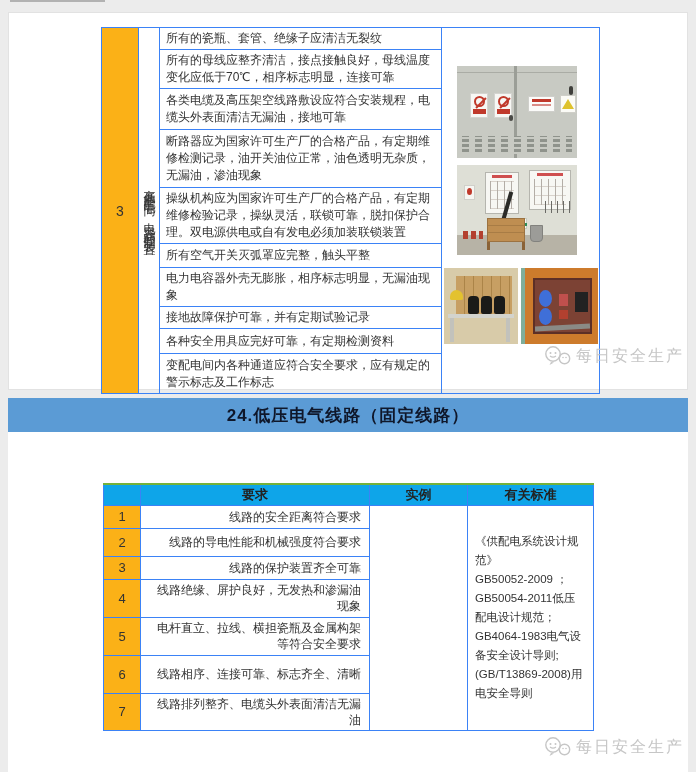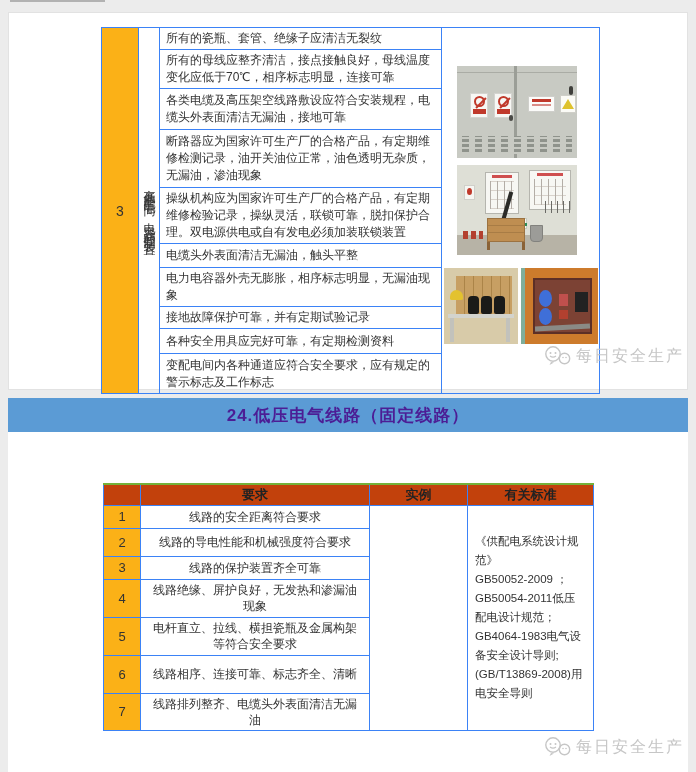--- a/index.html
+++ b/index.html
@@ -10,21 +10,21 @@
   }
   .page { position:relative; width:696px; height:772px; }
 
   .crop-line { position:absolute; left:10px; top:0; width:95px; height:2px; background:#9a9a9a; opacity:.7; }
 
   .card1 { position:absolute; left:8px; top:12px; width:680px; height:378px; background:#fff; border:1px solid #e2e2e2; }
   .card2 { position:absolute; left:8px; top:432px; width:680px; height:340px; background:#fff; }
 
   .banner { position:absolute; left:8px; top:398px; width:680px; height:34px; background:#5B9BD5;
             display:flex; align-items:center; justify-content:center; }
-  .banner-title { color:#4c1d95; font-size:17px; font-weight:bold; letter-spacing:1px; }
+  .banner-title { color:#0f172a; font-size:17px; font-weight:bold; letter-spacing:1px; }
   .banner-arrow { position:absolute; left:50%; top:431px; transform:translateX(-50%);
                   width:0; height:0; border-left:12px solid transparent; border-right:12px solid transparent;
                   border-top:13px solid #5B9BD5; }
 
   table { border-collapse:collapse; table-layout:fixed; }
   td, th { border:1px solid #3b82f6; }
 
   
   .top-table { position:absolute; left:92px; top:14px; width:498px; }
   .top-table td.req-cell { font-size:12px; line-height:17px; padding:2px 6px; color:#333; text-align:left; }
@@ -97,23 +97,23 @@
   .case-panel { position:absolute; left:8px; top:10px; right:6px; bottom:10px; background:#7c4234; border:2px solid #5d2f26; }
   .helmet-blue { position:absolute; width:13px; height:17px; background:#3f6fd8; border-radius:50%; }
   .hb1 { left:14px; top:22px; } .hb2 { left:14px; top:40px; }
   .red-block { position:absolute; left:34px; top:26px; width:9px; height:12px; background:#c0504d; }
   .red-block2 { position:absolute; left:34px; top:42px; width:9px; height:9px; background:#b3402f; }
   .black-block { position:absolute; right:10px; top:24px; width:13px; height:20px; background:#222; }
   .strap { position:absolute; left:10px; bottom:14px; width:55px; height:5px; background:#8a8a86; transform:rotate(-3deg); }
 
   
   .bottom-table { position:absolute; left:95px; top:51px; width:490px; }
-  .bottom-table th { background:#c2410c; font-size:13px; font-weight:bold; color:#222; height:21px; border-top:2px solid #74b13a; }
+  .bottom-table th { background:#0ea5e9; font-size:13px; font-weight:bold; color:#222; height:21px; border-top:2px solid #74b13a; }
   .bottom-table td.num { background:#FBB117; text-align:center; font-size:13px; color:#333; }
-  .bottom-table td.req { font-size:12px; padding:2px 8px; line-height:16px; color:#333; text-align:center; }
+  .bottom-table td.req { font-size:12px; padding:2px 8px; line-height:16px; color:#333; text-align:right; }
   .bottom-table td.example { background:#fff; }
   .bottom-table td.standards { font-size:11.5px; line-height:19px; padding:4px 7px; color:#333;
      white-space:pre-line; vertical-align:middle; text-align:left; }
 
   
   .watermark { position:absolute; right:12px; display:flex; align-items:center; gap:3px;
                color:#c6c6c6; font-size:16px; letter-spacing:2px; z-index:6; }
   .wm1 { top:344px; } .wm2 { top:735px; }
   .wm-logo { width:30px; height:25px; flex:0 0 auto; }
 </style>
@@ -208,21 +208,21 @@
       <tr style="height:41px">
             <td class="req-cell">各类电缆及高压架空线路敷设应符合安装规程，电缆头外表面清洁无漏油，接地可靠</td>
           </tr>
       <tr style="height:58px">
             <td class="req-cell">断路器应为国家许可生产厂的合格产品，有定期维修检测记录，油开关油位正常，油色透明无杂质，无漏油，渗油现象</td>
           </tr>
       <tr style="height:56px">
             <td class="req-cell">操纵机构应为国家许可生产厂的合格产品，有定期维修检验记录，操纵灵活，联锁可靠，脱扣保护合理。双电源供电或自有发电必须加装联锁装置</td>
           </tr>
       <tr style="height:24px">
-            <td class="req-cell">电缆头外表面清洁无漏油，触头平整</td>
+            <td class="req-cell">所有空气开关灭弧罩应完整，触头平整</td>
           </tr>
       <tr style="height:27px">
             <td class="req-cell">电力电容器外壳无膨胀，相序标志明显，无漏油现象</td>
           </tr>
       <tr style="height:18px">
             <td class="req-cell">接地故障保护可靠，并有定期试验记录</td>
           </tr>
       <tr style="height:25px">
             <td class="req-cell">各种安全用具应完好可靠，有定期检测资料</td>
           </tr>

